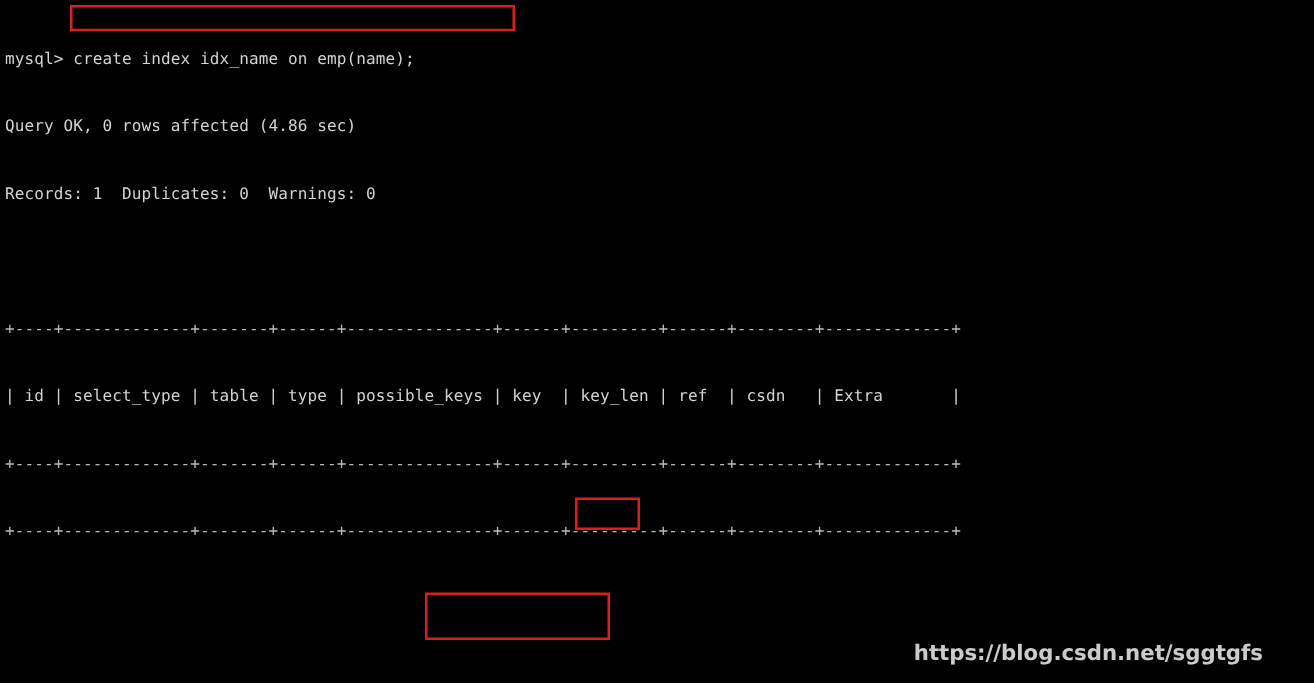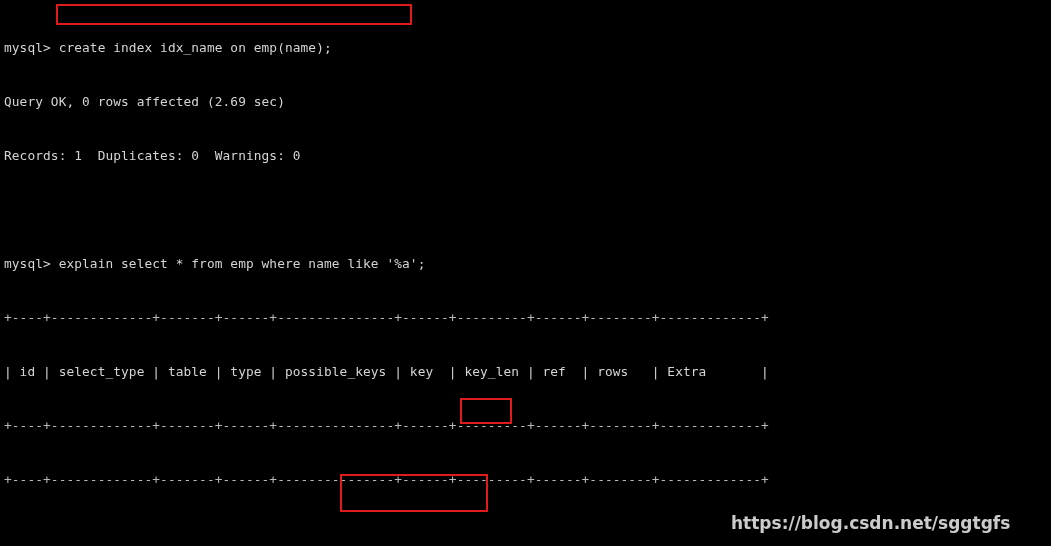--- a/index.html
+++ b/index.html
@@ -58,26 +58,25 @@
     text-align: center;
   }
 </style>
 </head>
 <body>
 
 <div id="terminal">
 
   <div class="term-lines">
     <div class="line">mysql&gt; create index idx_name on emp(name);</div>
-    <div class="line">Query OK, 0 rows affected (2.69 sec)</div>
+    <div class="line">Query OK, 0 rows affected (4.86 sec)</div>
     <div class="line">Records: 1  Duplicates: 0  Warnings: 0</div>
     <div class="line blank">&nbsp;</div>
-    <div class="line">mysql&gt; explain select * from emp where name like '%a';</div>
     <div class="line rule">+----+-------------+-------+------+---------------+------+---------+------+--------+-------------+</div>
-    <div class="line">| id | select_type | table | type | possible_keys | key  | key_len | ref  | rows   | Extra       |</div>
+    <div class="line">| id | select_type | table | type | possible_keys | key  | key_len | ref  | csdn   | Extra       |</div>
     <div class="line rule">+----+-------------+-------+------+---------------+------+---------+------+--------+-------------+</div>
     <div class="line rule">+----+-------------+-------+------+---------------+------+---------+------+--------+-------------+</div>
     
     
     
     
     
     
     
     

